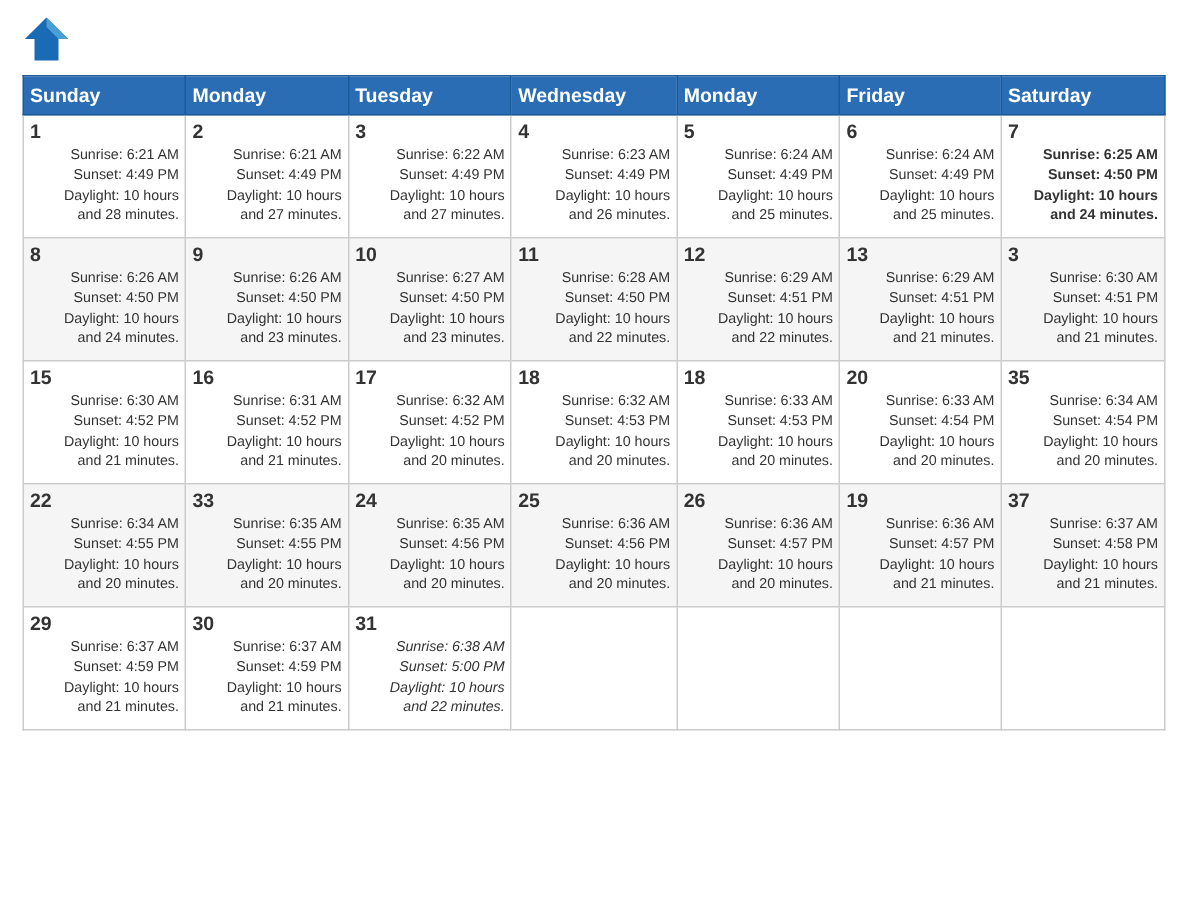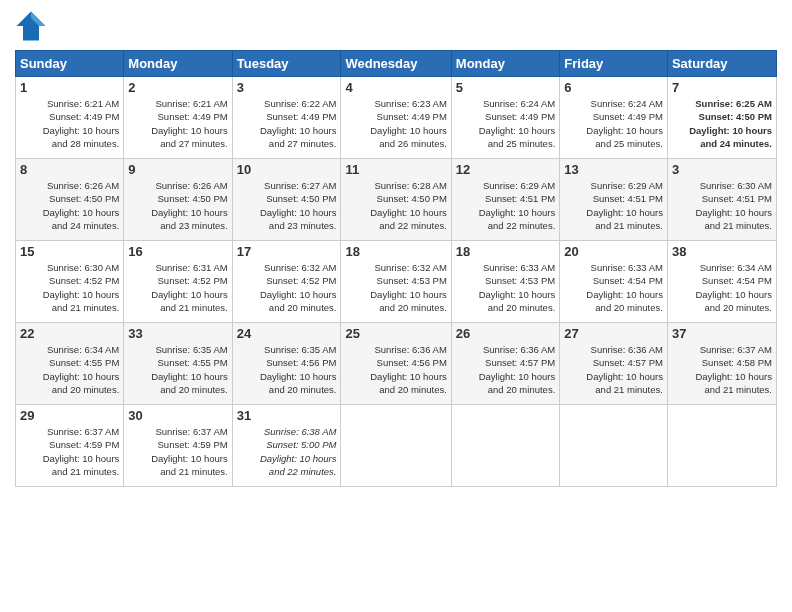--- a/index.html
+++ b/index.html
@@ -273,21 +273,21 @@
 and 20 minutes.</div>
           </td>
           <td>
             <span class="day-num">20</span>
             <div class="day-info" style="white-space: pre-line;">Sunrise: 6:33 AM
 Sunset: 4:54 PM
 Daylight: 10 hours
 and 20 minutes.</div>
           </td>
           <td>
-            <span class="day-num">38</span>
+            <span class="day-num">35</span>
             <div class="day-info" style="white-space: pre-line;">Sunrise: 6:34 AM
 Sunset: 4:54 PM
 Daylight: 10 hours
 and 20 minutes.</div>
           </td>
         </tr>
         <tr>
           <td>
             <span class="day-num">22</span>
             <div class="day-info" style="white-space: pre-line;">Sunrise: 6:34 AM
@@ -317,21 +317,21 @@
 and 20 minutes.</div>
           </td>
           <td>
             <span class="day-num">26</span>
             <div class="day-info" style="white-space: pre-line;">Sunrise: 6:36 AM
 Sunset: 4:57 PM
 Daylight: 10 hours
 and 20 minutes.</div>
           </td>
           <td>
-            <span class="day-num">27</span>
+            <span class="day-num">19</span>
             <div class="day-info" style="white-space: pre-line;">Sunrise: 6:36 AM
 Sunset: 4:57 PM
 Daylight: 10 hours
 and 21 minutes.</div>
           </td>
           <td>
             <span class="day-num">37</span>
             <div class="day-info" style="white-space: pre-line;">Sunrise: 6:37 AM
 Sunset: 4:58 PM
 Daylight: 10 hours

